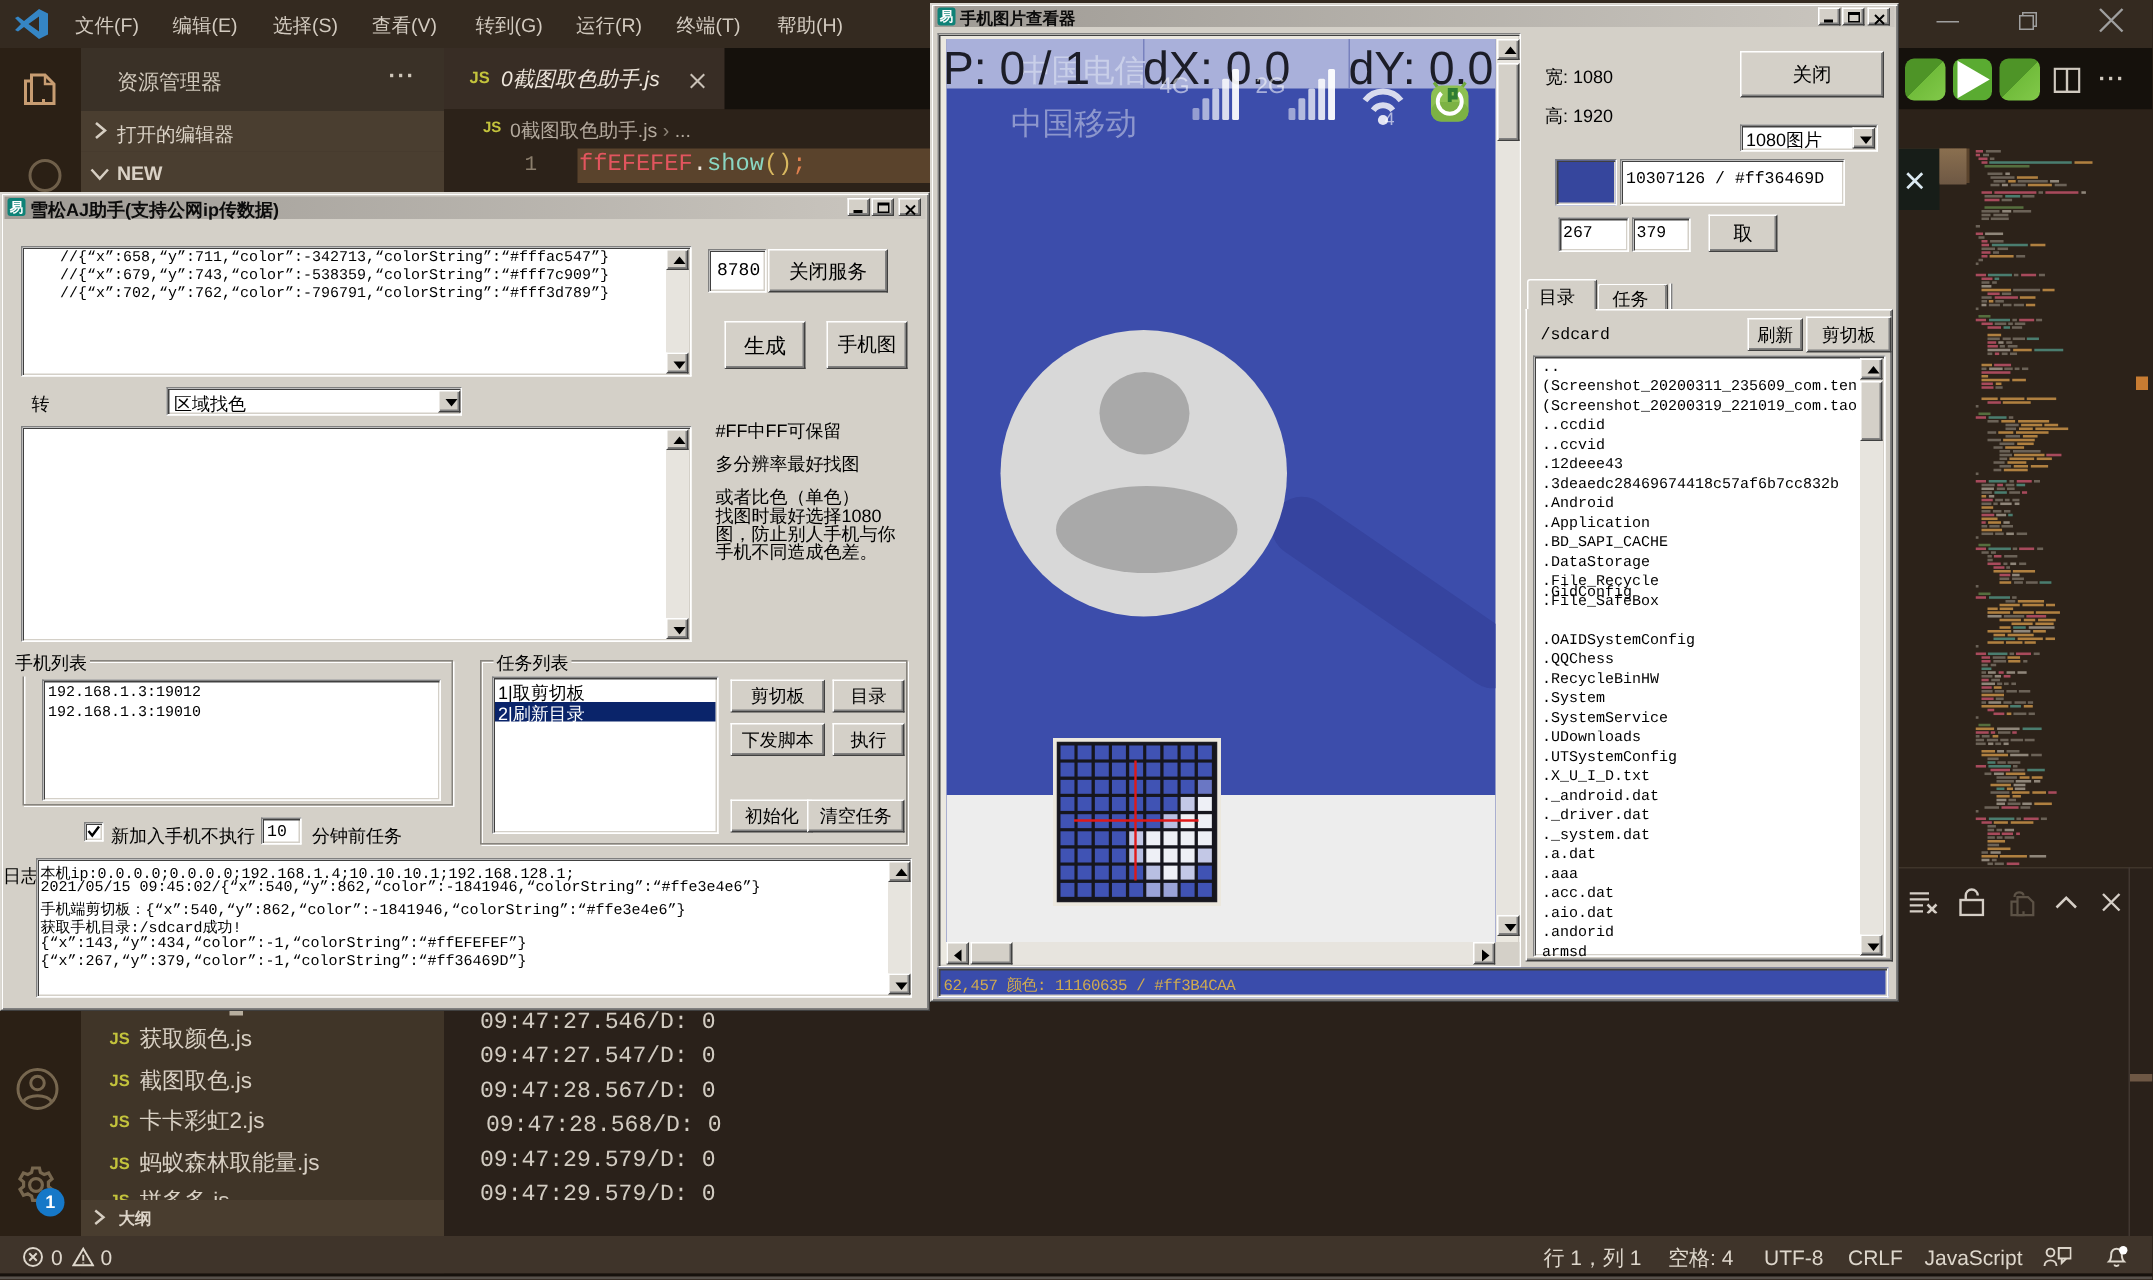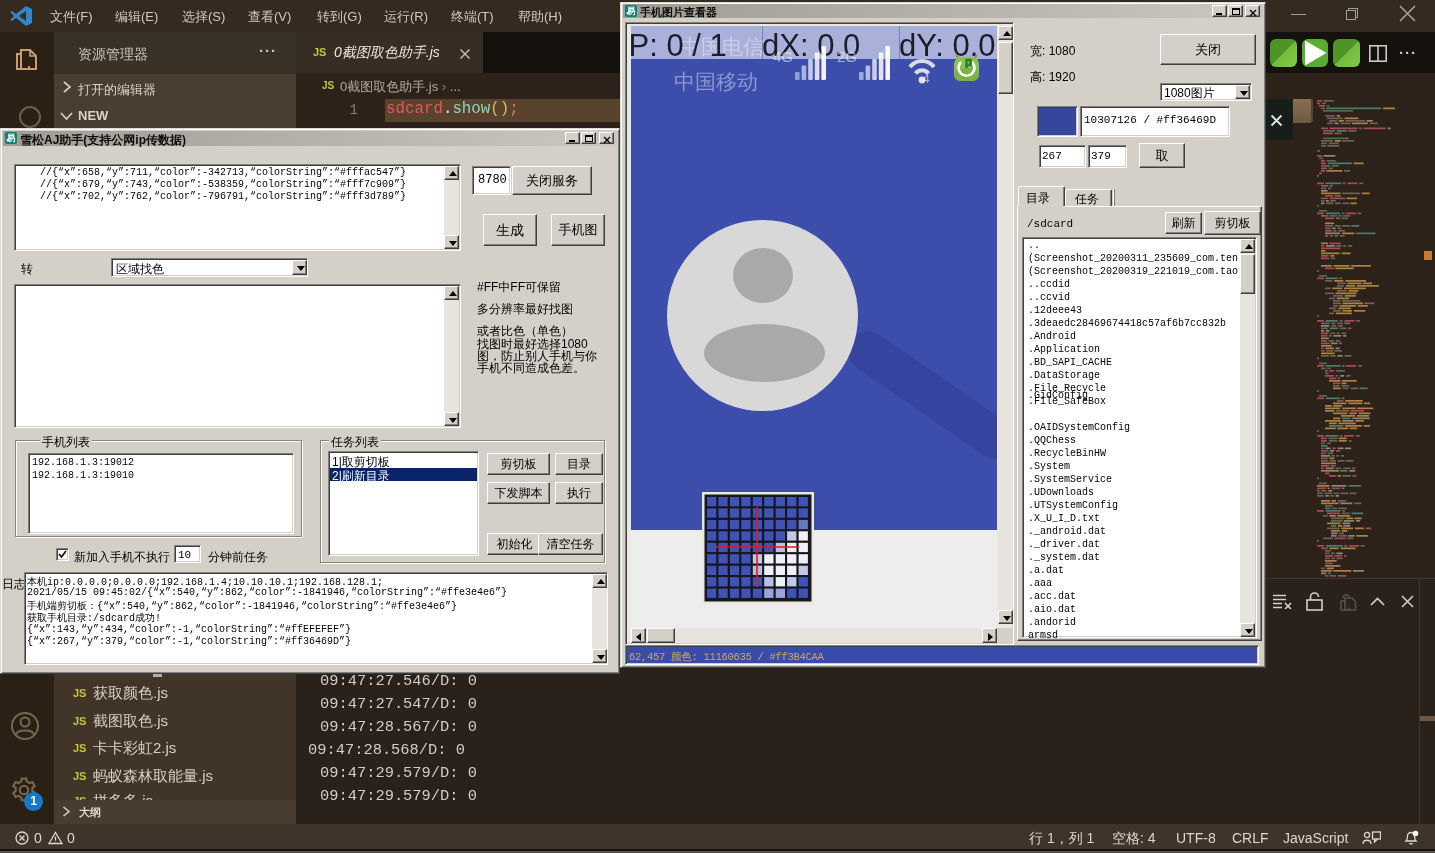--- a/index.html
+++ b/index.html
@@ -108,21 +108,21 @@
     <rect x="0.8" y="0.8" width="16.4" height="15.4" fill="none" stroke="#d0c9bf" stroke-width="1.6"></rect>
     <line x1="9" y1="1" x2="9" y2="16" stroke="#d0c9bf" stroke-width="1.6"></line>
   </svg>
 <div class="a" style="left:1399px;top:44px;color:#d0c9bf;font-size:15px;font-weight:bold;letter-spacing:1px">···</div>
 <div class="a" style="left:296px;top:73px;width:1139px;height:25px;background:#2c2219"></div>
 <div class="a jsicon" style="left:322px;top:80px;font-size:10px">JS</div>
 <div class="a" style="left:340px;top:78px;color:#b3a99d;font-size:13px">0截图取色助手.js <span style="color:#8d8478">›</span> ...</div>
 <div class="a" style="left:296px;top:98px;width:1139px;height:480px;background:#2c2219"></div>
 <div class="a" style="left:385px;top:99px;width:928px;height:23px;background:#5a432c"></div>
 <div class="a mono" style="left:344px;top:102px;width:14px;color:#8b7e6c;font-size:14px;text-align:right">1</div>
-<div class="a mono" style="left:386px;top:100px;font-size:15.8px;letter-spacing:0px"><span style="color:#e2555e">sdcard</span><span style="color:#ece4da">.</span><span style="color:#8ad6c2">show</span><span style="color:#d8b860">()</span><span style="color:#e0804e">;</span></div>
+<div class="a mono" style="left:386px;top:100px;font-size:15.8px;letter-spacing:0px"><span style="color:#e2555e">ffEFEFEF</span><span style="color:#ece4da">.</span><span style="color:#8ad6c2">show</span><span style="color:#d8b860">()</span><span style="color:#e0804e">;</span></div>
 <div class="a" style="left:1266px;top:99px;width:27px;height:41px;background:#171d18"></div>
 <svg class="a" style="left:1270px;top:114px" width="13" height="13">
     <path d="M1.5 1.5 L11.5 11.5 M11.5 1.5 L1.5 11.5" stroke="#dceaf2" stroke-width="1.8"></path>
   </svg>
 <div class="a" style="left:1293px;top:99px;width:18px;height:24px;background:linear-gradient(180deg,#8a6f4f,#6e5844)"></div>
 <svg class="a" style="left:1317px;top:100px" width="104" height="478">
     <rect x="0.0" y="0.0" width="5.0" height="1.7" fill="#a84a5c"></rect>
     <rect x="6.9" y="0.0" width="10.0" height="1.7" fill="#6b6257"></rect>
     <rect x="0.0" y="2.5" width="3.0" height="1.7" fill="#a84a5c"></rect>
     <rect x="5.0" y="2.5" width="4.0" height="1.7" fill="#6b6257"></rect>
@@ -587,21 +587,21 @@
     <path d="M1 8 L7.5 1.5 L14 8" stroke="#d5cec6" stroke-width="1.7" fill="none"></path>
   </svg>
 <svg class="a" style="left:1401px;top:595px" width="13" height="13">
     <path d="M1 1 L12 12 M12 1 L1 12" stroke="#d5cec6" stroke-width="1.6"></path>
   </svg>
 <div class="a" style="left:1419px;top:578px;width:1px;height:246px;background:#413730"></div>
 <div class="a" style="left:1420px;top:716px;width:15px;height:5px;background:#6e5845"></div>
 <div class="a mono" style="left:320px;top:672.3px;font-size:15.4px;color:#d2ccc2;white-space:pre">09:47:27.546/D: 0</div>
 <div class="a mono" style="left:320px;top:695.1px;font-size:15.4px;color:#d2ccc2;white-space:pre">09:47:27.547/D: 0</div>
 <div class="a mono" style="left:320px;top:718.0px;font-size:15.4px;color:#d2ccc2;white-space:pre">09:47:28.567/D: 0</div>
-<div class="a mono" style="left:308px;top:740.9px;font-size:15.4px;color:#d2ccc2;white-space:pre">09:47:28.568/D: 0</div>
+<div class="a mono" style="left:324px;top:740.9px;font-size:15.4px;color:#d2ccc2;white-space:pre">09:47:28.568/D: 0</div>
 <div class="a mono" style="left:320px;top:763.7px;font-size:15.4px;color:#d2ccc2;white-space:pre">09:47:29.579/D: 0</div>
 <div class="a mono" style="left:320px;top:786.6px;font-size:15.4px;color:#d2ccc2;white-space:pre">09:47:29.579/D: 0</div>
 <div class="a" style="left:0;top:824px;width:1435px;height:25px;background:#3f342a"></div>
 <div class="a" style="left:0;top:849px;width:1435px;height:2px;background:#16110c"></div>
 <div class="a" style="left:0;top:851px;width:1435px;height:2px;background:#57514b"></div>
 <svg class="a" style="left:15px;top:831px" width="14" height="14">
     <g fill="none" stroke="#ded7cc" stroke-width="1.3">
       <circle cx="7" cy="7" r="6"></circle>
       <path d="M4.5 4.5 l5 5 M9.5 4.5 l-5 5"></path>
     </g>
@@ -679,21 +679,21 @@
 <div class="a btn3" style="left:444px;top:412px;width:15px;height:14px">
     <div class="tri" style="left:3.5px;top:5px;border-left:4px solid transparent;border-right:4px solid transparent;border-top:5px solid #000"></div>
   </div>
 <div class="a" style="left:477px;top:279px;font-size:12px;color:#000;white-space:nowrap">#FF中FF可保留</div>
 <div class="a" style="left:477px;top:301px;font-size:12px;color:#000;white-space:nowrap">多分辨率最好找图</div>
 <div class="a" style="left:477px;top:323px;font-size:12px;color:#000;white-space:nowrap">或者比色（单色）</div>
 <div class="a" style="left:477px;top:335.5px;font-size:12px;color:#000;white-space:nowrap">找图时最好选择1080</div>
 <div class="a" style="left:477px;top:347.5px;font-size:12px;color:#000;white-space:nowrap">图，防止别人手机与你</div>
 <div class="a" style="left:477px;top:359.5px;font-size:12px;color:#000;white-space:nowrap">手机不同造成色差。</div>
 <div class="a gbox" style="left:15px;top:440px;width:287px;height:97px"></div>
-<div class="a face" style="left:40px;top:434px;font-size:12px;color:#000;padding:0 2px">手机列表</div>
+<div class="a face" style="left:8px;top:434px;font-size:12px;color:#000;padding:0 2px">手机列表</div>
 <div class="a sunk" style="left:28px;top:453px;width:266px;height:81px"></div>
 <div class="a mono" style="left:32px;top:456px;font-size:10px;color:#000;line-height:13px">192.168.1.3:19012<br>192.168.1.3:19010</div>
 <div class="a sunk" style="left:56px;top:548px;width:13px;height:13px"></div>
 <svg class="a" style="left:58px;top:550px" width="9" height="9">
     <path d="M1 4 L3.5 7 L8 1" stroke="#000" stroke-width="1.6" fill="none"></path>
   </svg>
 <div class="a" style="left:74px;top:549px;font-size:12px;color:#000">新加入手机不执行</div>
 <div class="a sunk" style="left:174px;top:545px;width:27px;height:18px"></div>
 <div class="a mono" style="left:178px;top:549px;font-size:11px;color:#000">10</div>
 <div class="a" style="left:208px;top:549px;font-size:12px;color:#000">分钟前任务</div>

